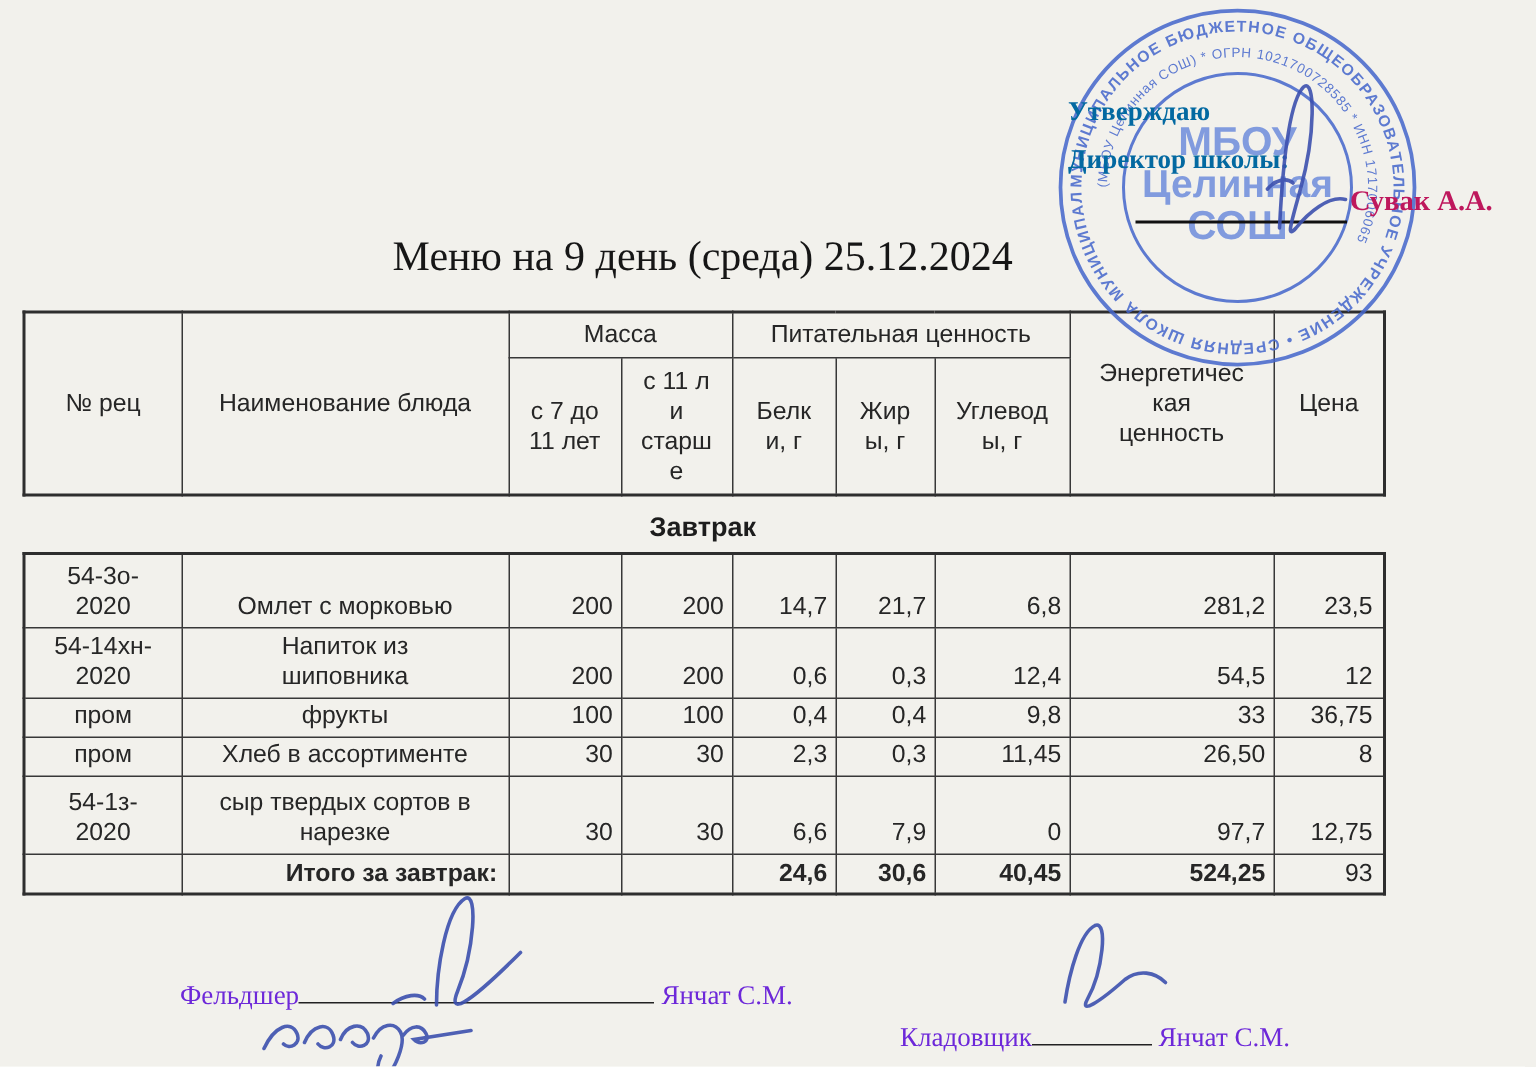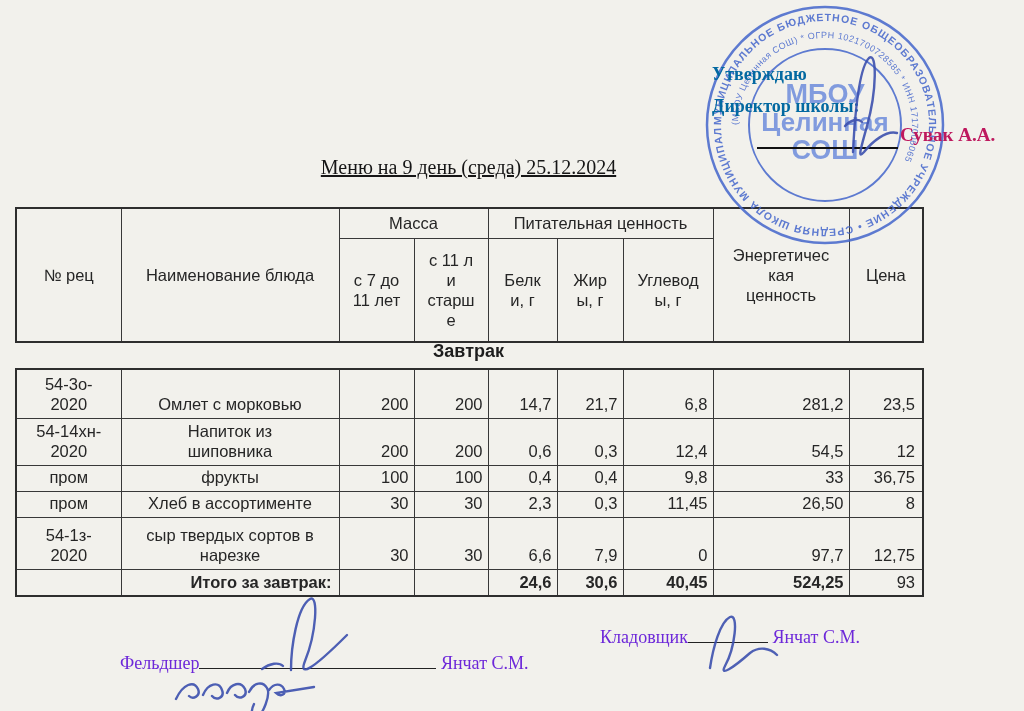--- a/index.html
+++ b/index.html
@@ -5,21 +5,21 @@
   * { box-sizing: border-box; margin: 0; padding: 0; }
   body { width: 1024px; height: 711px; overflow: hidden; }
   .page {
     position: relative; width: 1024px; height: 711px;
     background: #f2f1ec; font-family: "Liberation Serif", serif; color: #1c1c1c;
   }
   .approval-line { position: absolute; font-weight: bold; font-size: 18px; color: #0369a1; z-index: 6; }
   .signer-name { position: absolute; font-weight: bold; font-size: 19px; color: #be185d; z-index: 6; }
   .sig-underline { position: absolute; width: 141px; border-top: 2px solid #111; z-index: 5; }
   .doc-title { position: absolute; left: 15px; top: 156px; width: 907px; text-align: center;
-    font-size: 20px; color: #161616; text-decoration: underline; }
+    font-size: 28px; color: #161616; }
 
   
   .stamp { position: absolute; left: 695px; top: -5px; width: 260px; height: 260px; z-index: 4; opacity: .85; }
 
   
   .ink { position: absolute; left: 0; top: 0; z-index: 7; pointer-events: none; }
 
   
   table { border-collapse: collapse; table-layout: fixed; width: 907px;
     font-family: "Liberation Sans", sans-serif; font-size: 16.5px; color: #262626; }
@@ -89,21 +89,21 @@
         <td rowspan="2">№ рец</td>
         <td rowspan="2">Наименование блюда</td>
         <td colspan="2" style="height:30px">Масса</td>
         <td colspan="3">Питательная ценность</td>
         <td rowspan="2">Энергетичес
 кая
 ценность</td>
         <td rowspan="2">Цена</td>
       </tr>
       <tr class="hdr">
-        <td style="height:104px">с 7 до
+        <td style="height:92px">с 7 до
 11 лет</td>
         <td>с 11 л
 и
 старш
 е</td>
         <td>Белк
 и, г</td>
         <td>Жир
 ы, г</td>
         <td>Углевод
@@ -201,21 +201,21 @@
         <td class="c-right">93</td>
       </tr>
     </tbody>
       </table>
   </div>
 
   <div class="foot-line" style="left:120px; top:653px;">
     <span>Фельдшер</span><span class="blank" style="width:237px;"></span>
     <span>Янчат С.М.</span>
   </div>
-  <div class="foot-line" style="left:600px; top:627px;font-family:Liberation Serif, serif;">
+  <div class="foot-line" style="left:600px; top:681px;font-family:Liberation Serif, serif;">
     <span>Кладовщик</span><span class="blank" style="width:80px;"></span>
     <span>Янчат С.М.</span>
   </div>
 
   <svg class="ink" width="1024" height="711" viewBox="0 0 1024 711">
     <g fill="none" stroke="#3c50ae" stroke-width="2.4" stroke-linecap="round" opacity="0.9">
       <path d="M 853 152 C 855 112 859 68 869 58 C 877 51 877 90 867 126 C 861 148 857 160 864 152 C 872 142 886 130 897 133 M 845 126 C 850 120 858 118 862 122"></path>
       <path d="M 262 669 C 270 663 279 662 283 666 M 291 670 C 291 647 297 607 310 599 C 319 594 316 634 305 661 C 299 676 309 673 347 635"></path>
       <path d="M 176 699 C 183 684 194 680 198 689 C 201 696 193 700 189 696 M 203 695 C 208 683 219 681 222 690 C 225 698 216 701 212 696 M 227 693 C 231 683 241 681 245 689 C 248 697 239 700 235 695 M 249 692 C 254 682 263 681 267 688 C 271 695 263 714 256 719 C 252 722 250 712 254 704 M 269 690 C 274 683 281 683 284 689 C 287 695 280 697 276 693 L 314 687"></path>
       <path d="M 710 668 C 713 648 720 622 730 617 C 739 613 735 648 725 666 C 719 677 733 668 750 653 C 759 646 770 648 777 655"></path>

